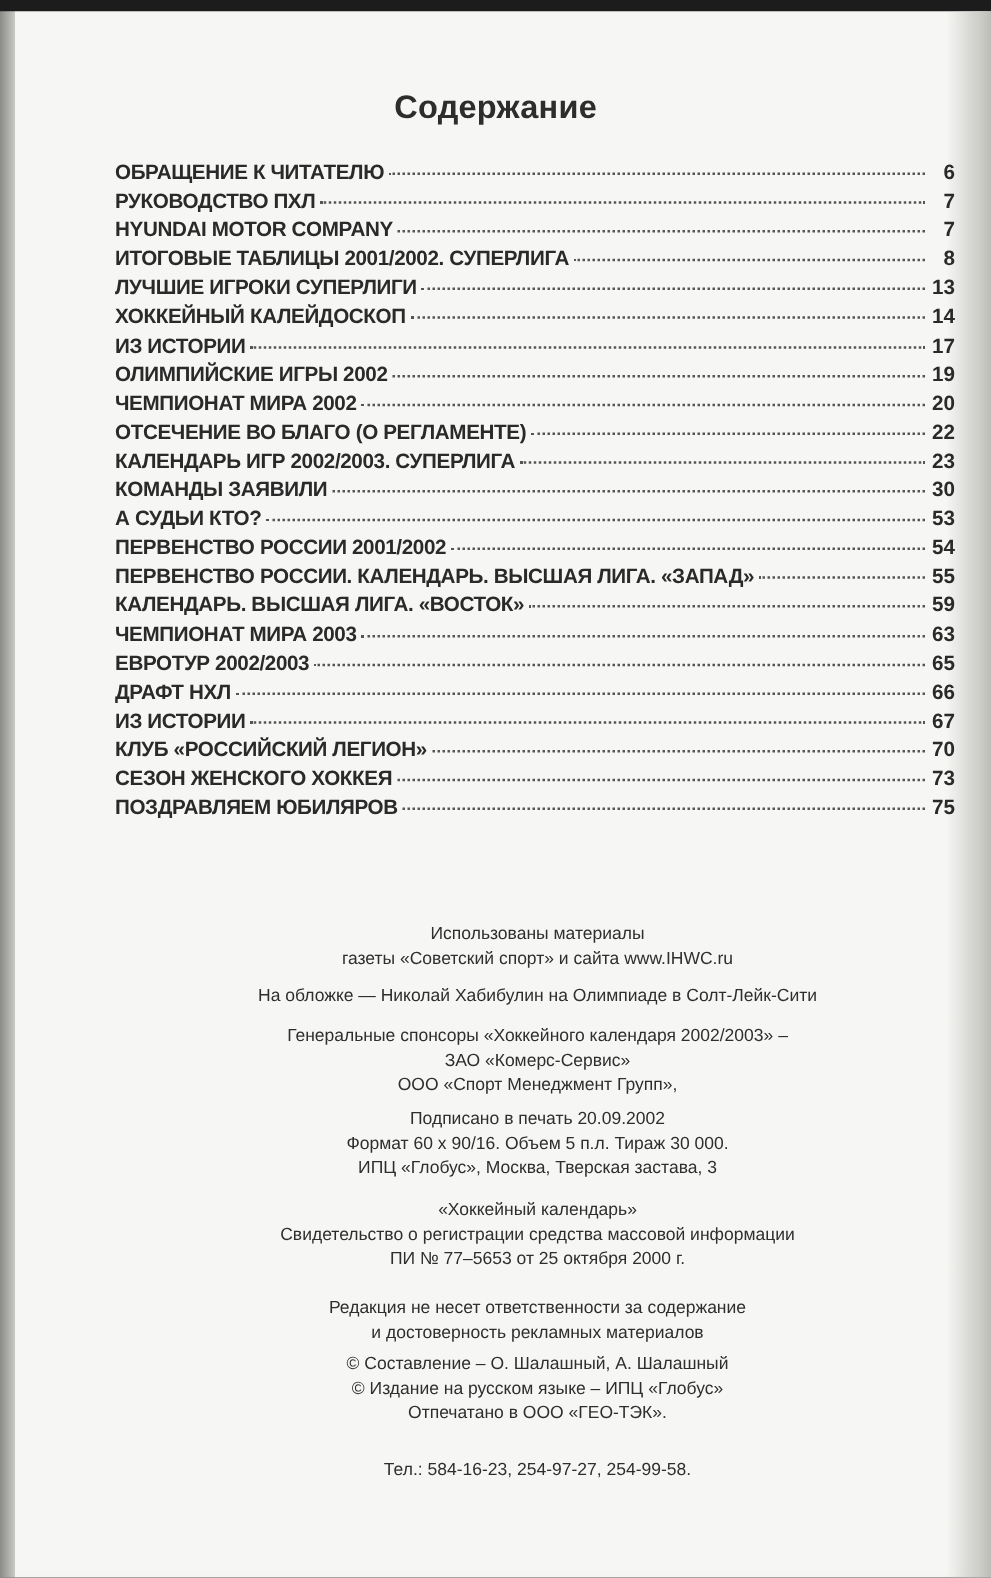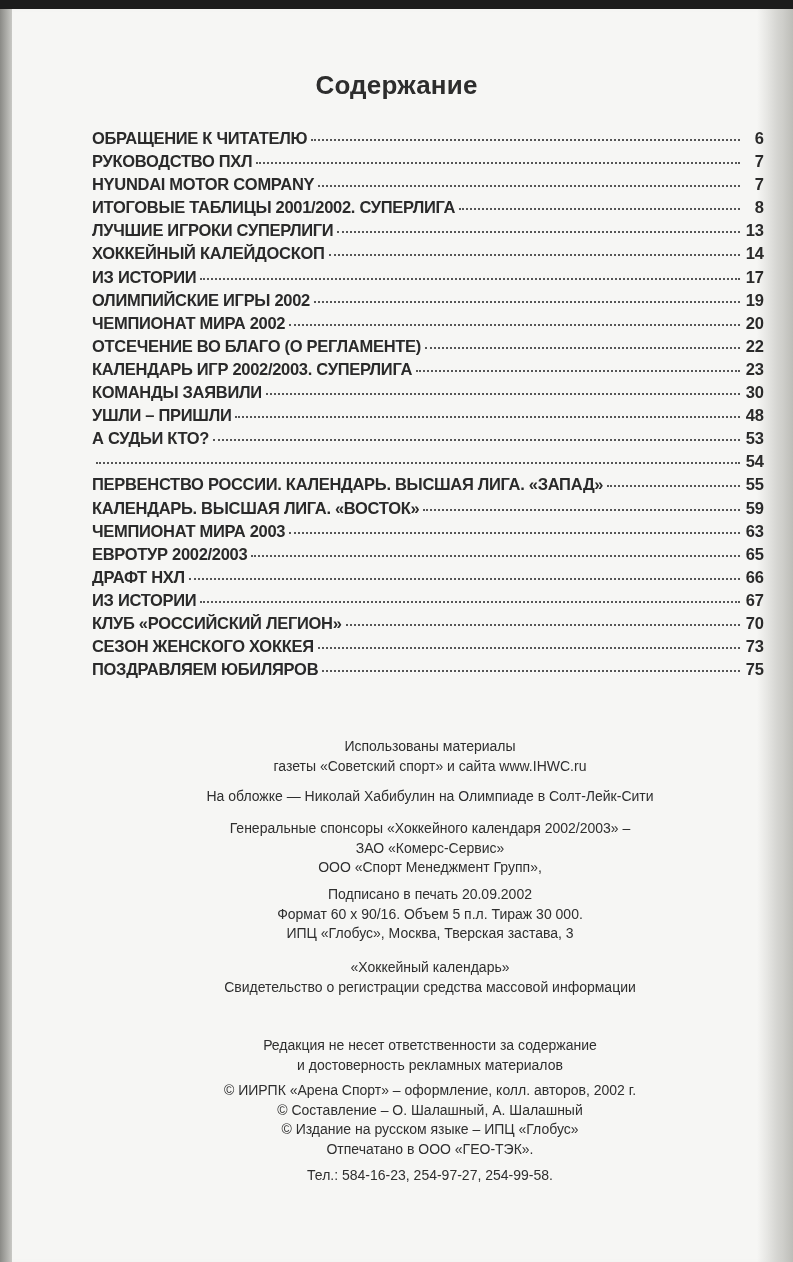--- a/index.html
+++ b/index.html
@@ -157,30 +157,26 @@
       <span class="toc-label">КАЛЕНДАРЬ ИГР 2002/2003. СУПЕРЛИГА</span>
       <span class="toc-dots"></span>
       <span class="toc-page">23</span>
     </div>
   <div class="toc-row">
       <span class="toc-label">КОМАНДЫ ЗАЯВИЛИ</span>
       <span class="toc-dots"></span>
       <span class="toc-page">30</span>
     </div>
   <div class="toc-row">
-      <span class="toc-label">УШЛИ – ПРИШЛИ</span>
-      <span class="toc-dots"></span>
-      <span class="toc-page">48</span>
-    </div>
-  <div class="toc-row">
       <span class="toc-label">А СУДЬИ КТО?</span>
       <span class="toc-dots"></span>
       <span class="toc-page">53</span>
     </div>
   <div class="toc-row">
+      <span class="toc-label">ПЕРВЕНСТВО РОССИИ 2001/2002</span>
       <span class="toc-dots"></span>
       <span class="toc-page">54</span>
     </div>
   <div class="toc-row">
       <span class="toc-label">ПЕРВЕНСТВО РОССИИ. КАЛЕНДАРЬ. ВЫСШАЯ ЛИГА. «ЗАПАД»</span>
       <span class="toc-dots"></span>
       <span class="toc-page">55</span>
     </div>
   <div class="toc-row">
       <span class="toc-label">КАЛЕНДАРЬ. ВЫСШАЯ ЛИГА. «ВОСТОК»</span>
@@ -241,29 +237,29 @@
 
 <div class="imprint" style="top:885px;">
   <div>Подписано в печать 20.09.2002</div>
   <div>Формат 60 х 90/16. Объем 5 п.л. Тираж 30 000.</div>
   <div>ИПЦ «Глобус», Москва, Тверская застава, 3</div>
 </div>
 
 <div class="imprint" style="top:958px;">
   <div>«Хоккейный календарь»</div>
   <div>Свидетельство о регистрации средства массовой информации</div>
+  <div>ПИ № 77–5653 от 25 октября 2000 г.</div>
 </div>
 
 <div class="imprint" style="top:1036px;">
   <div>Редакция не несет ответственности за содержание</div>
   <div>и достоверность рекламных материалов</div>
 </div>
 
 <div class="imprint" style="top:1081px;">
-  <div>© ИИРПК «Арена Спорт» – оформление, колл. авторов, 2002 г.</div>
   <div>© Составление – О. Шалашный, А. Шалашный</div>
   <div>© Издание на русском языке – ИПЦ «Глобус»</div>
   <div>Отпечатано в ООО «ГЕО-ТЭК».</div>
 </div>
 
 <div class="imprint" style="top:1166px;text-align:center;">
   <div>Тел.: 584-16-23, 254-97-27, 254-99-58.</div>
 </div>
 
 </body></html>

